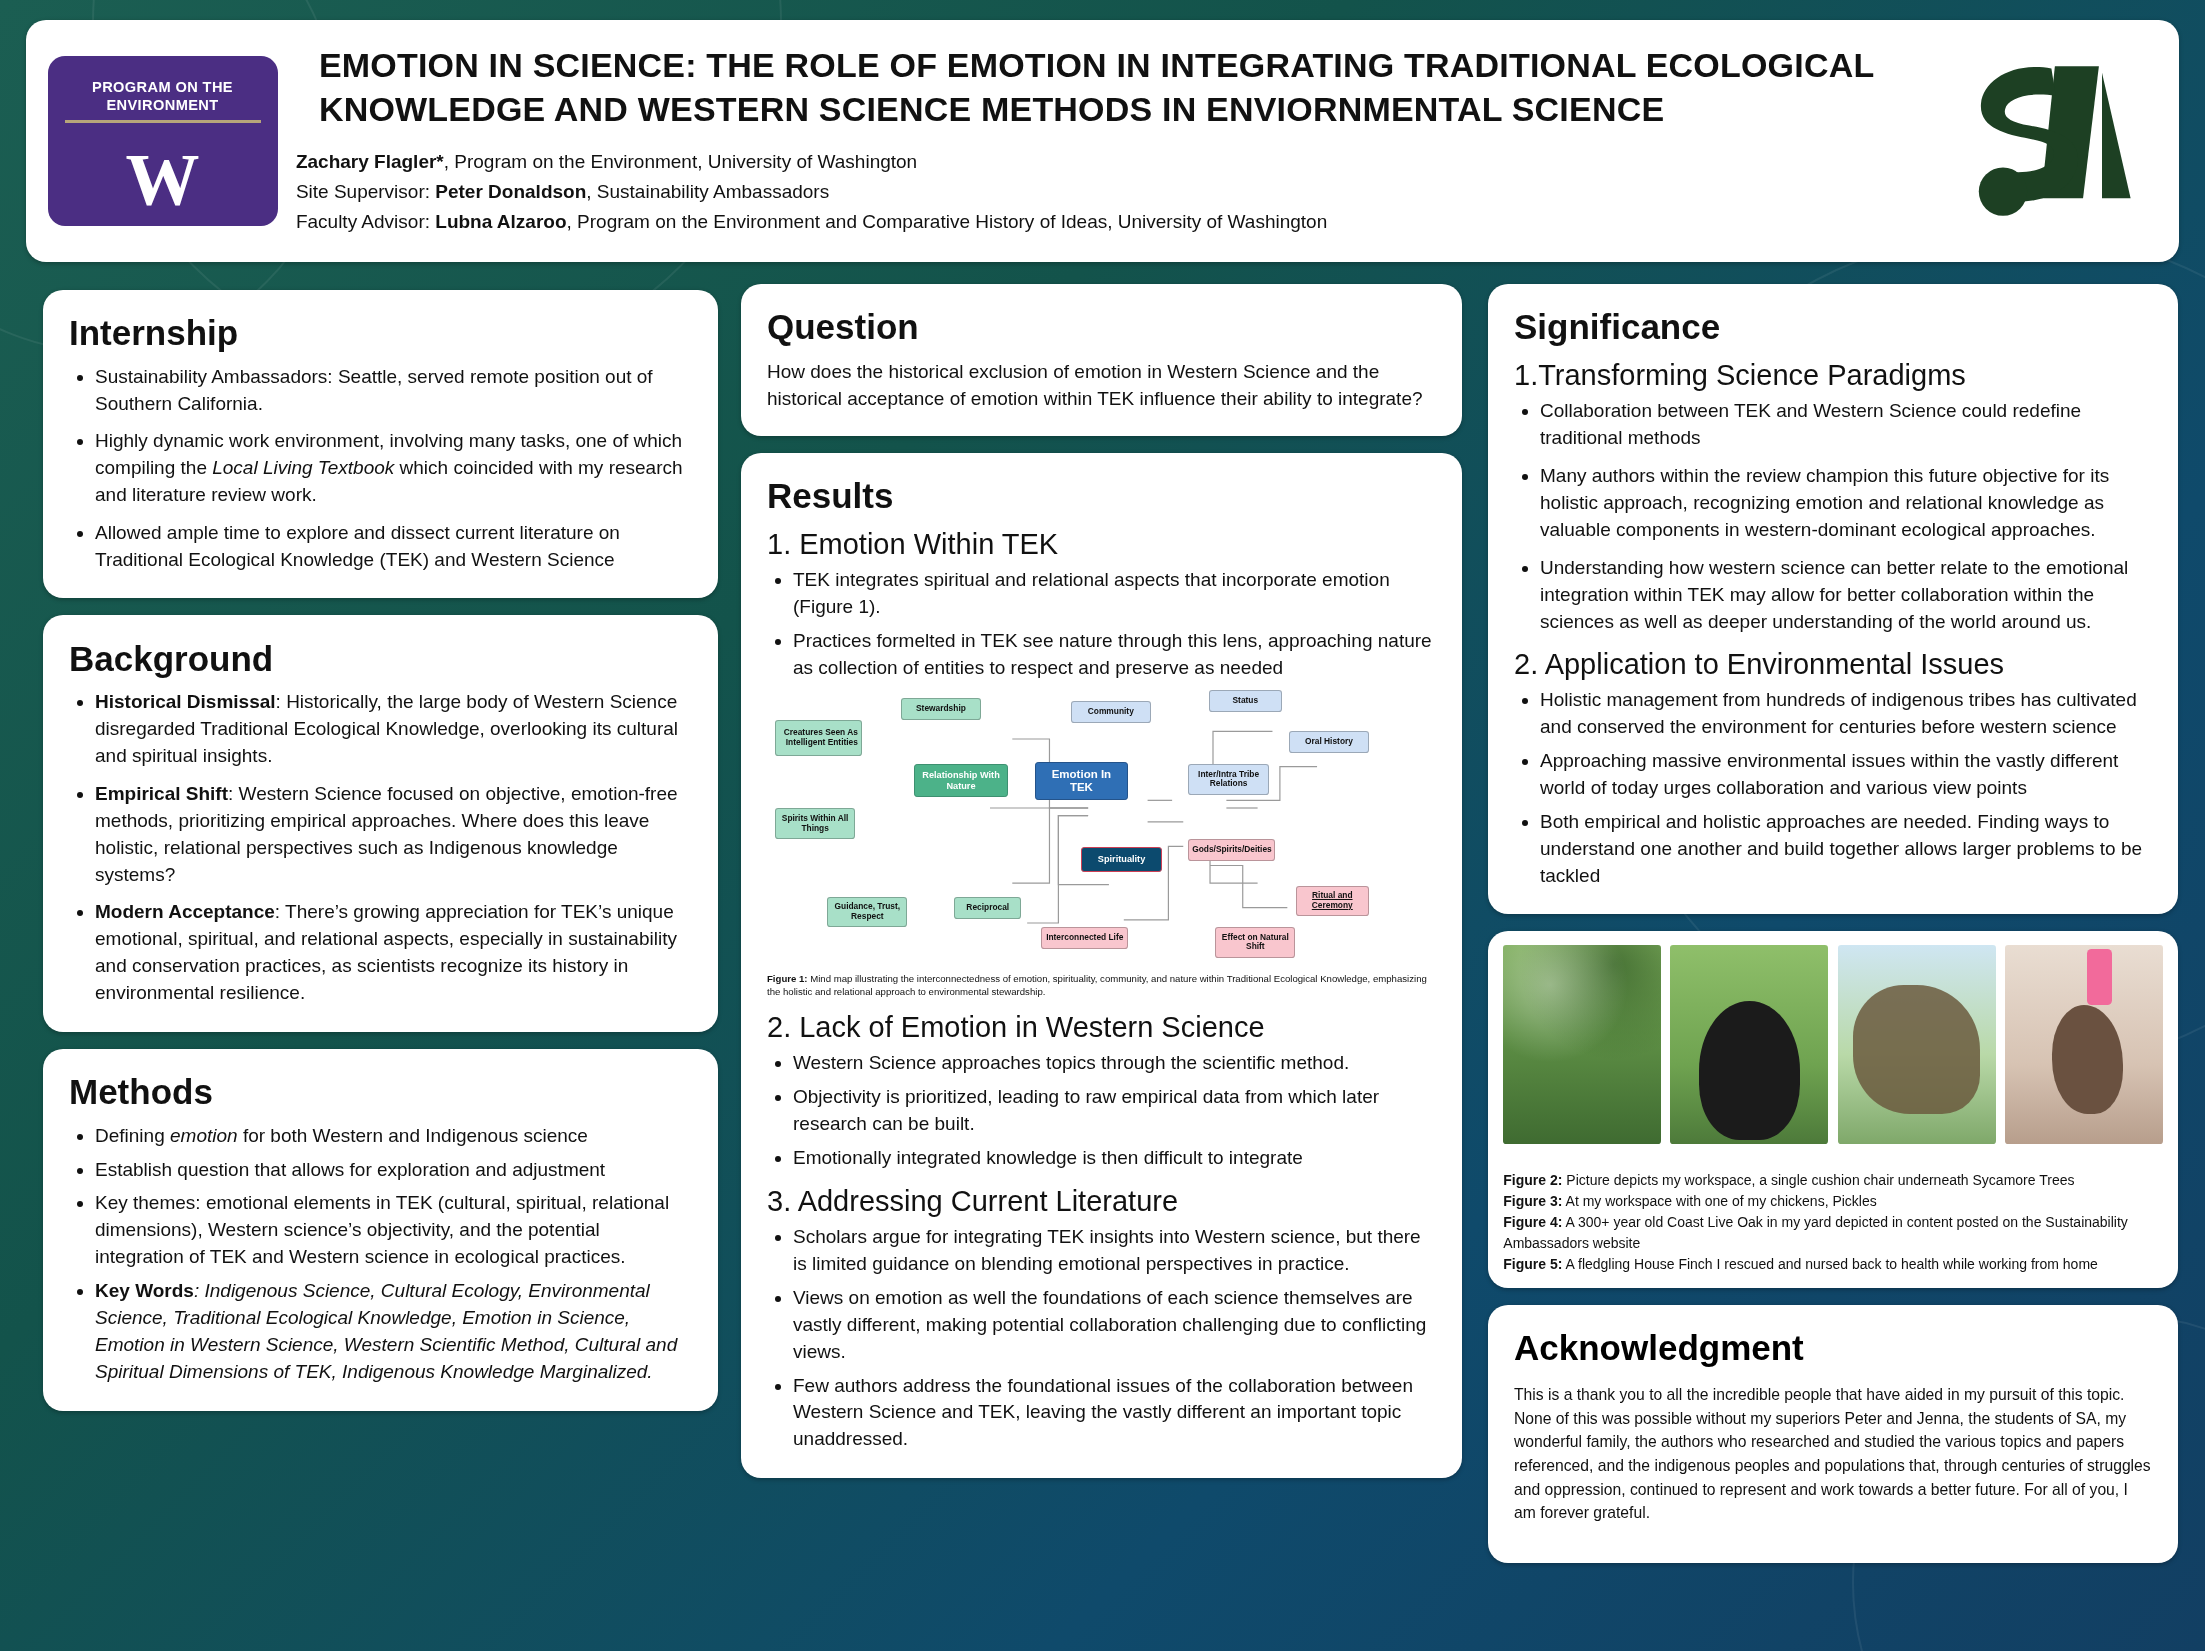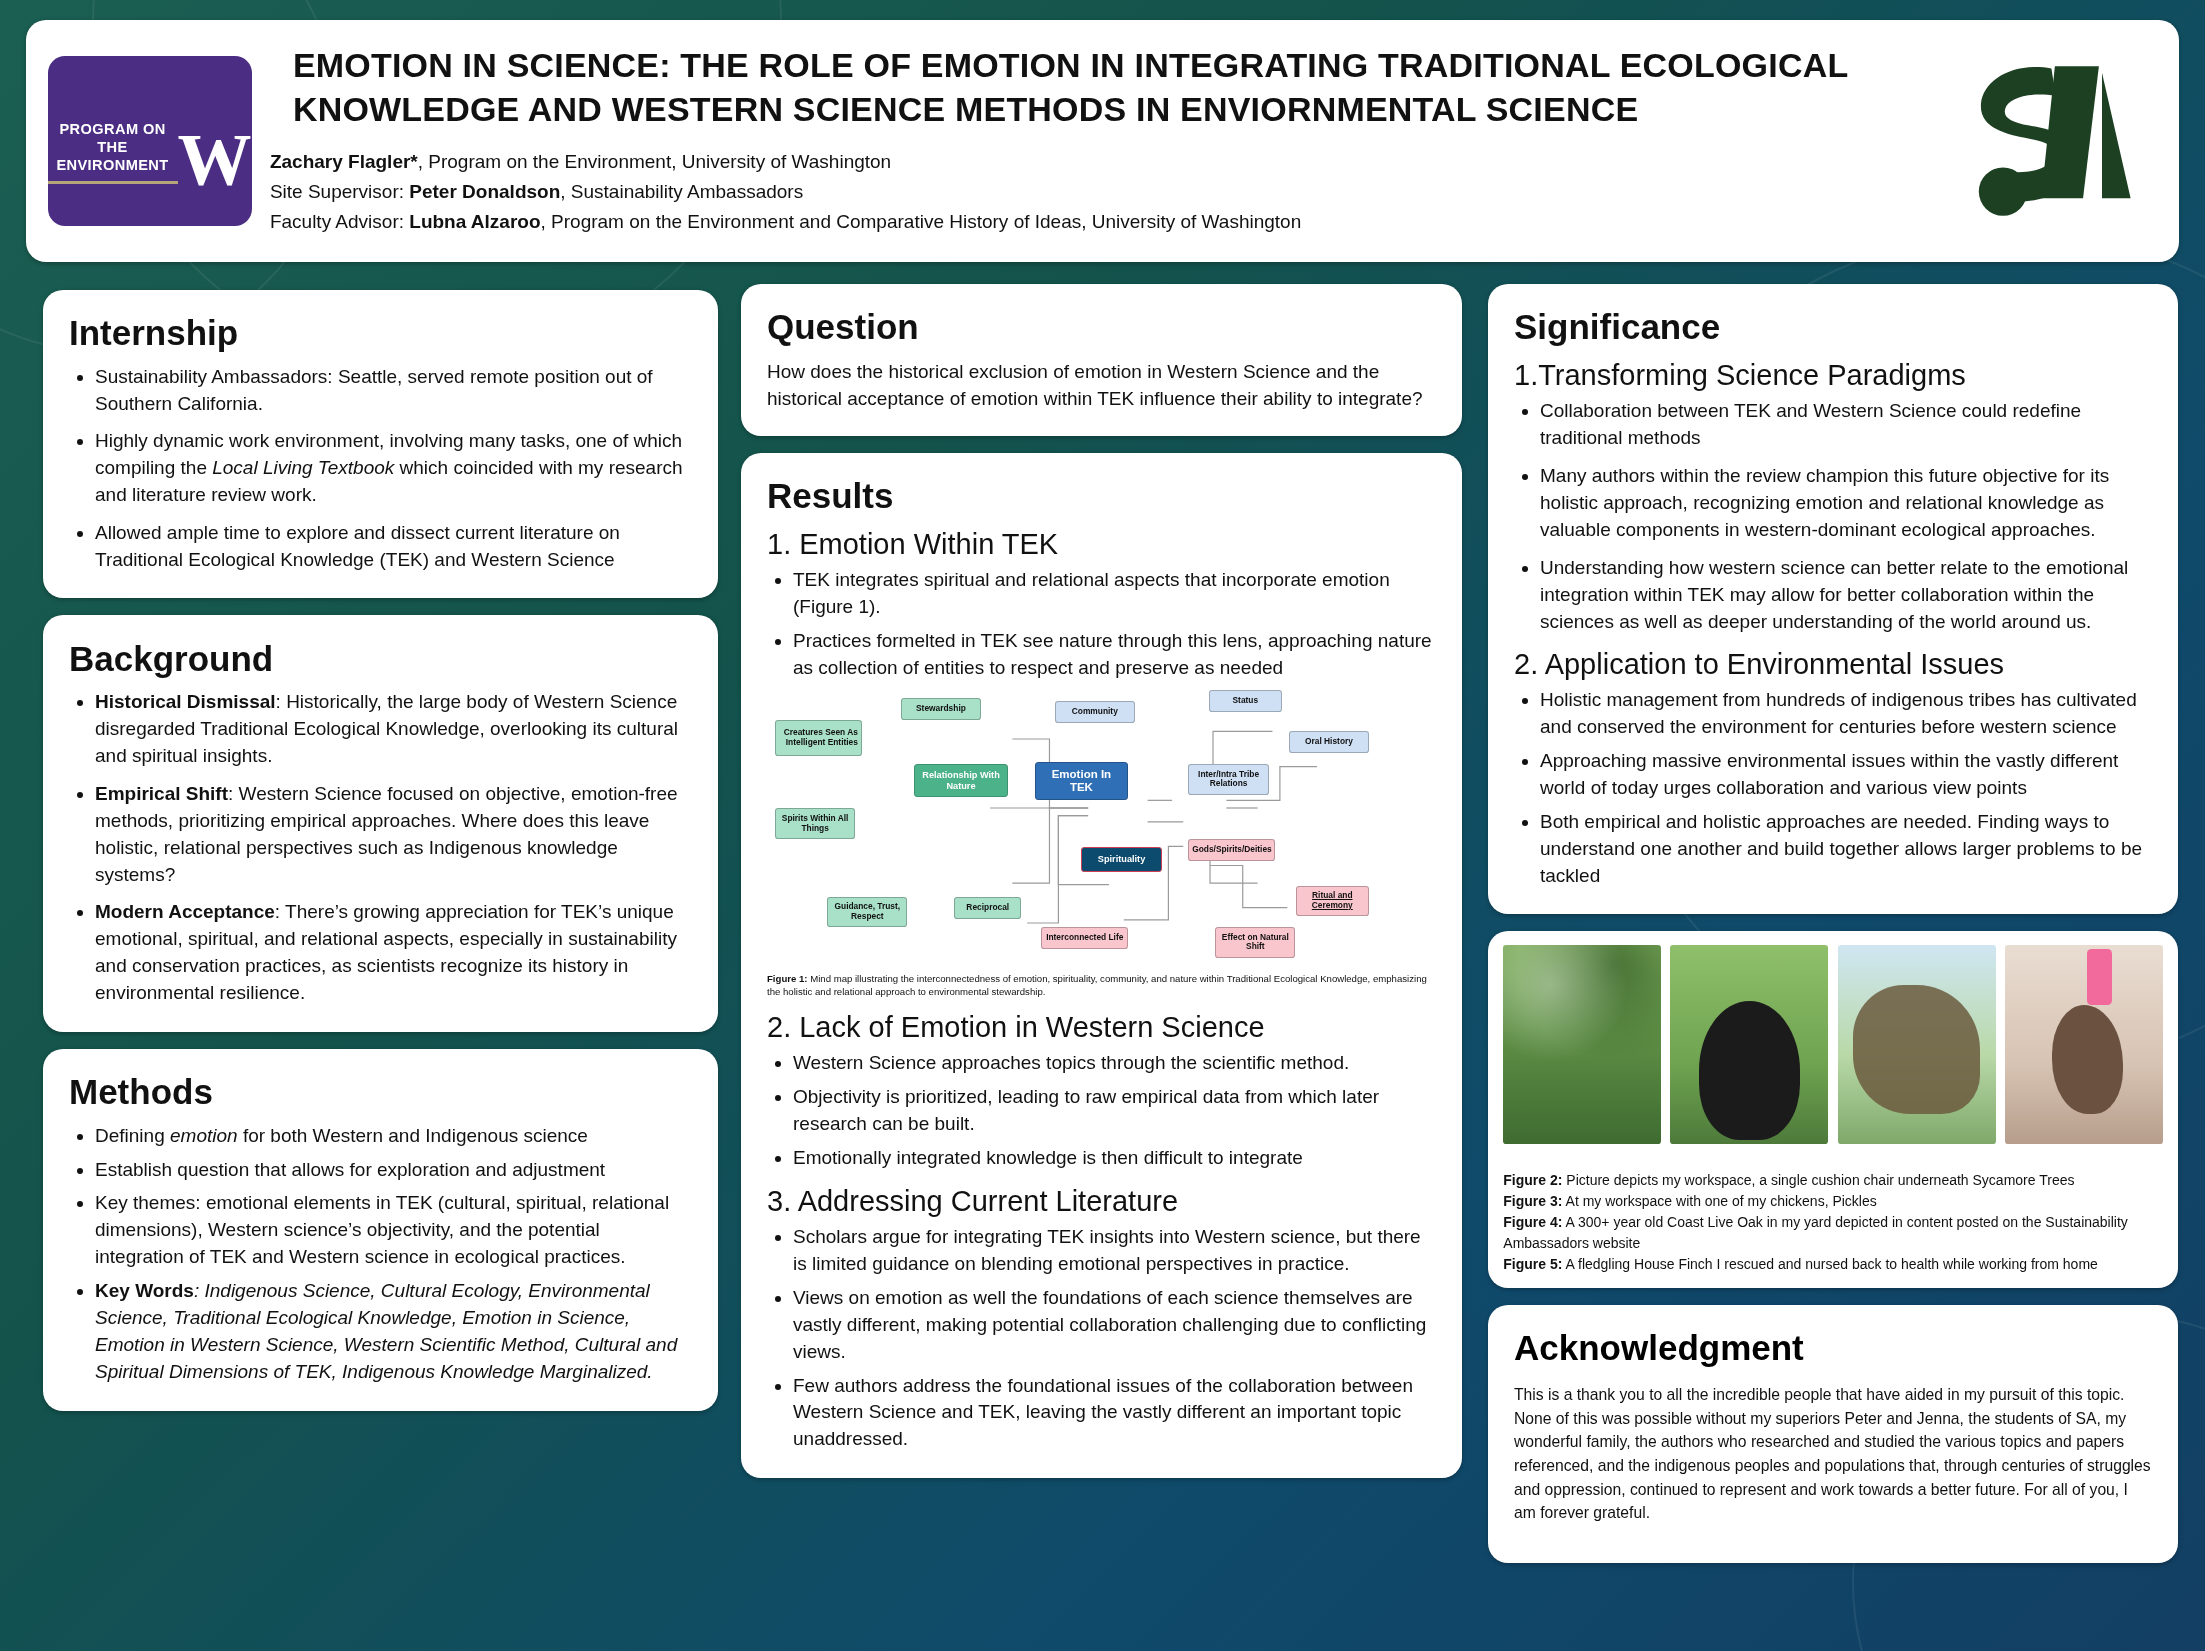--- a/index.html
+++ b/index.html
@@ -24,23 +24,23 @@
     border-radius: 20px;
     box-shadow: 0 1.5px 4.6px rgba(0,0,0,0.25);
   }
 
   
   .header {
     position:absolute; left:26px; top:20px; width:2153px; height:242px;
     display:flex; align-items:center; padding: 0 21.5px;
   }
   .uw-logo {
-    width: 204px; height: 170px; border-radius: 17px;
+    width: 230px; height: 170px; border-radius: 17px;
     background:#4b2e83; color:#fff; flex:0 0 auto;
-    display:flex; flex-direction:row; align-items:center; justify-content:flex-start;
+    display:flex; flex-direction:column; align-items:center; justify-content:flex-start;
     padding-top:17px;
   }
   .uw-logo .pe-box {
     background:#4b2e83; color:#fff; font-size:14.6px; font-weight:bold; letter-spacing:0.4px;
     text-align:center; line-height:1.25; width:196px; padding:4.6px 0 6.1px;
     border-bottom:3.8px solid #b7a57a;
   }
   .uw-logo .w {
     font-family:"Liberation Serif", serif; font-weight:bold; font-size:74px; line-height:1;
     margin-top:20px;
@@ -82,21 +82,21 @@
 
   
   .mindmap { position:relative; width:100%; height:276px; margin:10.7px 0 4.6px; }
   .mindmap svg { position:absolute; inset:0; width:100%; height:100%; }
   .node {
     position:absolute; border-radius:3.1px; font-size:8.4px; font-weight:bold;
     text-align:center; display:flex; align-items:center; justify-content:center;
     padding:2.3px 3.1px; line-height:1.15; color:#111; border:0.8px solid rgba(0,0,0,.25);
   }
   .n-green { background:#a8e0c8; }
-  .n-blue { background:#cfe0f5; }
+  .n-blue { background:#cfe0f5;margin-left:16px; }
   .n-blue2 { background:#cfe0f5; }
   .n-core { background:#2f6fb5; color:#fff; font-size:11.5px; border-color:#24538a; }
   .n-rel  { background:#4cb289; color:#fff; font-size:9.2px; border-color:#3d9070; }
   .n-spir { background:#0c4a6e; color:#fff; font-size:9.2px; border-color:#cd3f54; }
   .n-pink { background:#f9c6ce; }
   .figcap { font-size:9.6px; color:#111; line-height:1.35; margin-top:4.6px; }
   .figcap b { font-weight:bold; }
 
   
   .photos-card { background:#fff; border-radius:20px; padding:14px 15.3px 12.3px; }

